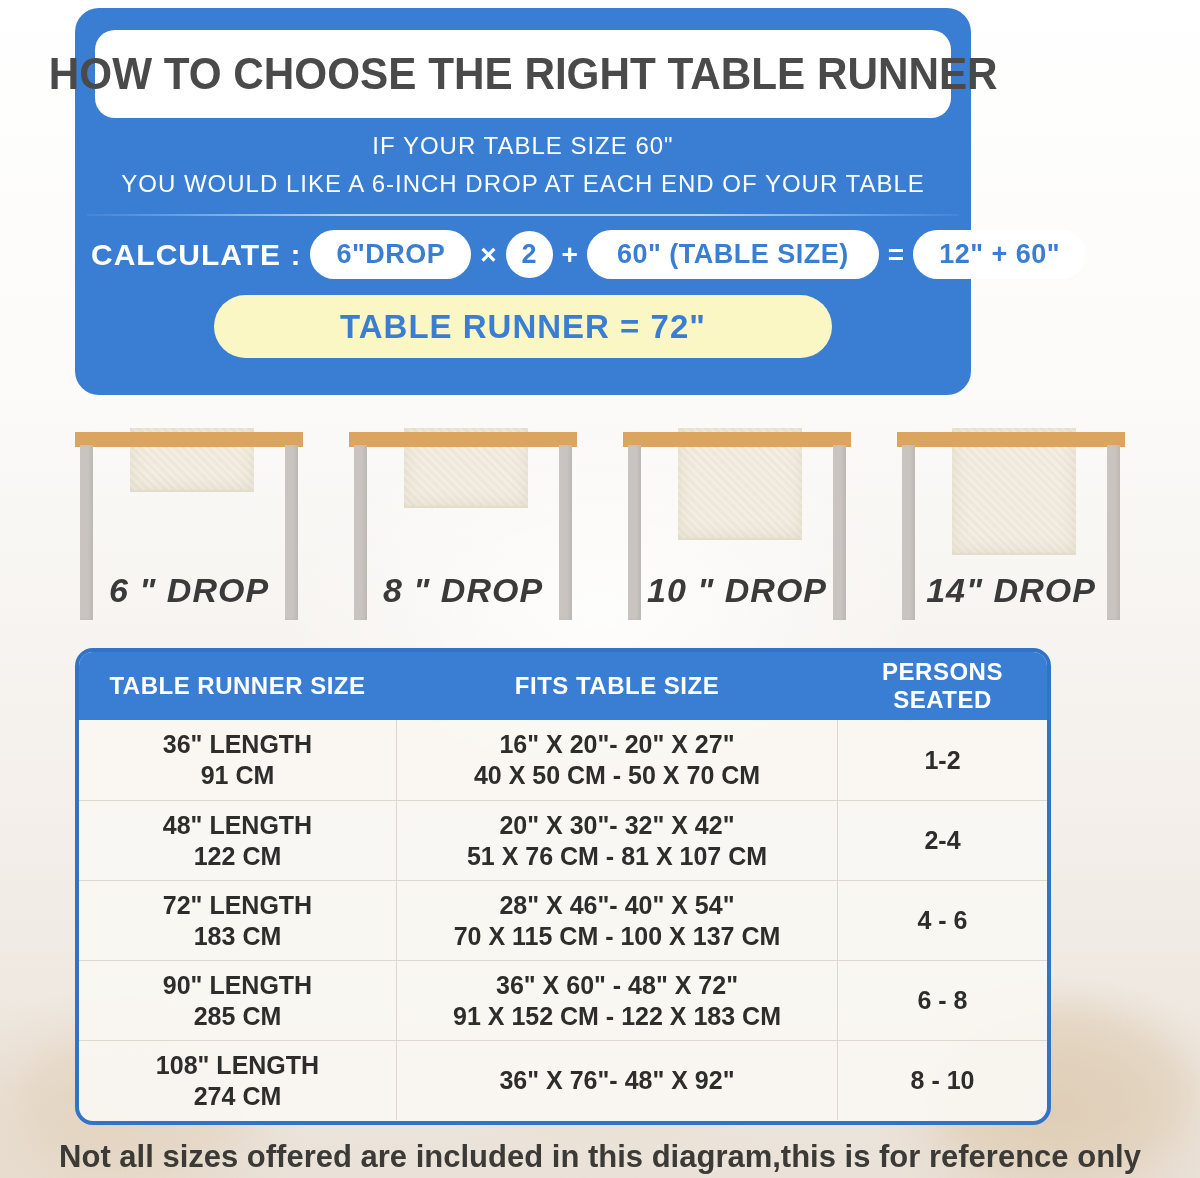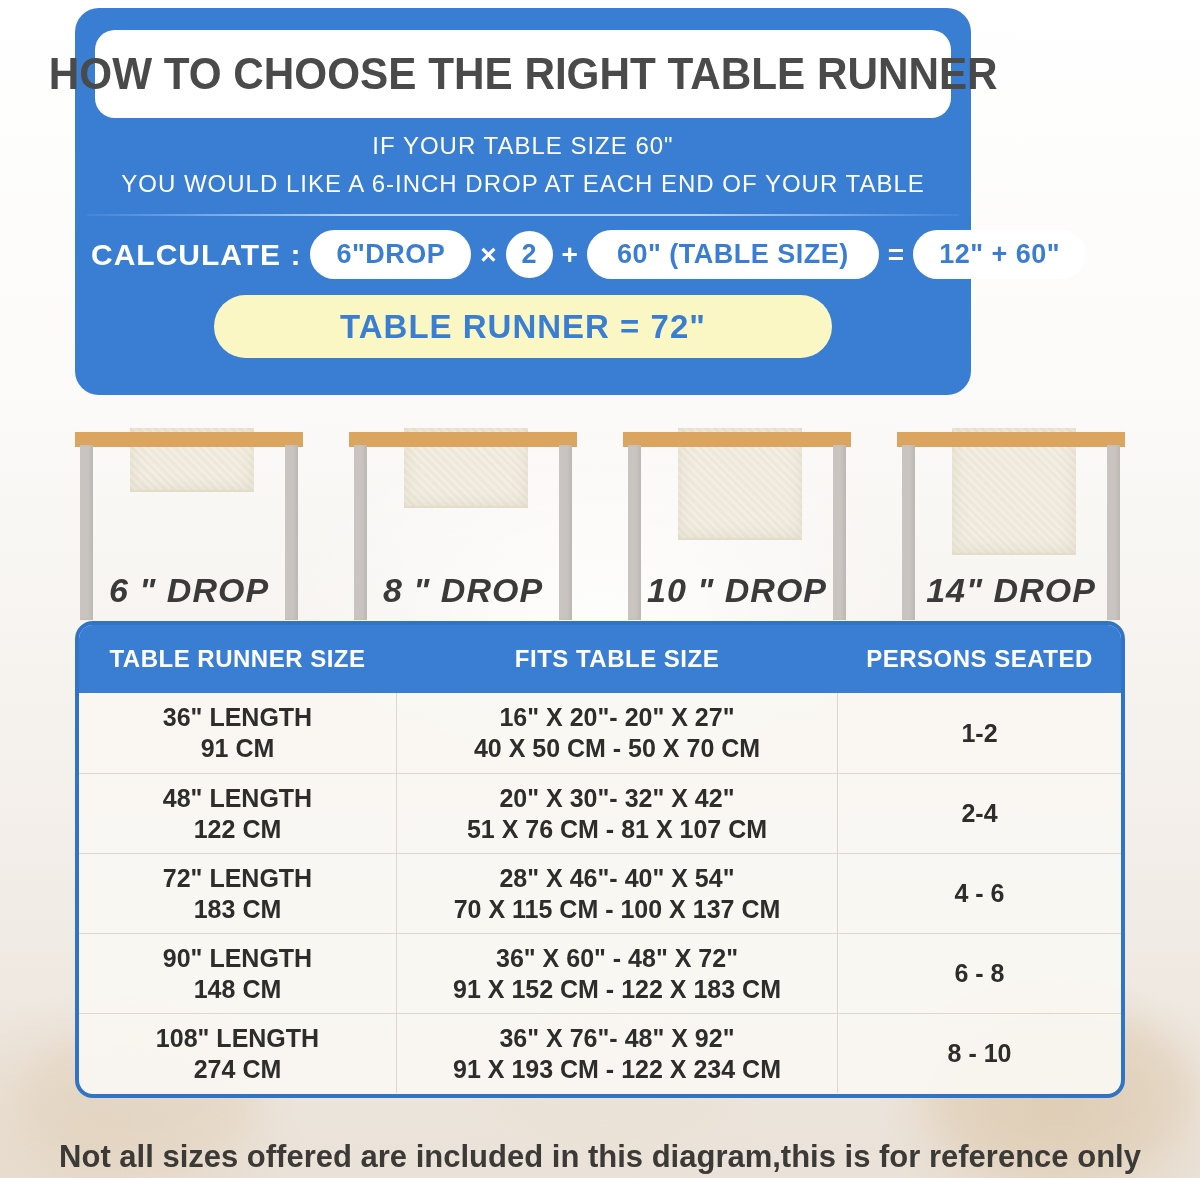--- a/index.html
+++ b/index.html
@@ -84,21 +84,21 @@
   .runner.h10 { height:112px; }
   .runner.h14 { height:127px; }
   .drop-label {
     position:absolute; bottom:38px; left:0; right:0; text-align:center;
     font-size:34px; font-weight:700; font-style:italic; color:#3a3a3a; letter-spacing:1px;
     white-space:nowrap;
   }
 
   
   .size-panel {
-    position:absolute; left:75px; top:621px; width:1050px; height:477px;
+    position:absolute; left:75px; top:648px; width:976px; height:477px;
     border:4px solid #3173c6; border-radius:18px; overflow:hidden;
     background:rgba(250,247,243,0.92);
   }
   .size-header {
     height:68px; background:#3a7ed3;
     display:grid; grid-template-columns:317px 442px 1fr; align-items:center;
   }
   .size-header .hcell {
     text-align:center; color:#ffffff; font-size:24px; font-weight:700; letter-spacing:0.5px;
   }
@@ -227,39 +227,38 @@
         <span>70 X 115 CM - 100 X 137 CM</span>
       </div>
       <div class="cell persons">
         <span>4 - 6</span>
       </div>
     </div>
 
     <div class="size-row">
       <div class="cell">
         <span>90" LENGTH</span>
-        <span>148 CM</span>
+        <span>285 CM</span>
       </div>
       <div class="cell mid">
         <span>36" X 60" - 48" X 72"</span>
         <span>91 X 152 CM - 122 X 183 CM</span>
       </div>
       <div class="cell persons">
         <span>6 - 8</span>
       </div>
     </div>
 
     <div class="size-row">
       <div class="cell">
         <span>108" LENGTH</span>
         <span>274 CM</span>
       </div>
       <div class="cell mid">
         <span>36" X 76"- 48" X 92"</span>
-        <span>91 X 193 CM - 122 X 234 CM</span>
       </div>
       <div class="cell persons">
         <span>8 - 10</span>
       </div>
     </div>
 
   </div>
 </div>
 
 <div class="footnote">Not all sizes offered are included in this diagram,this is for reference only</div>

